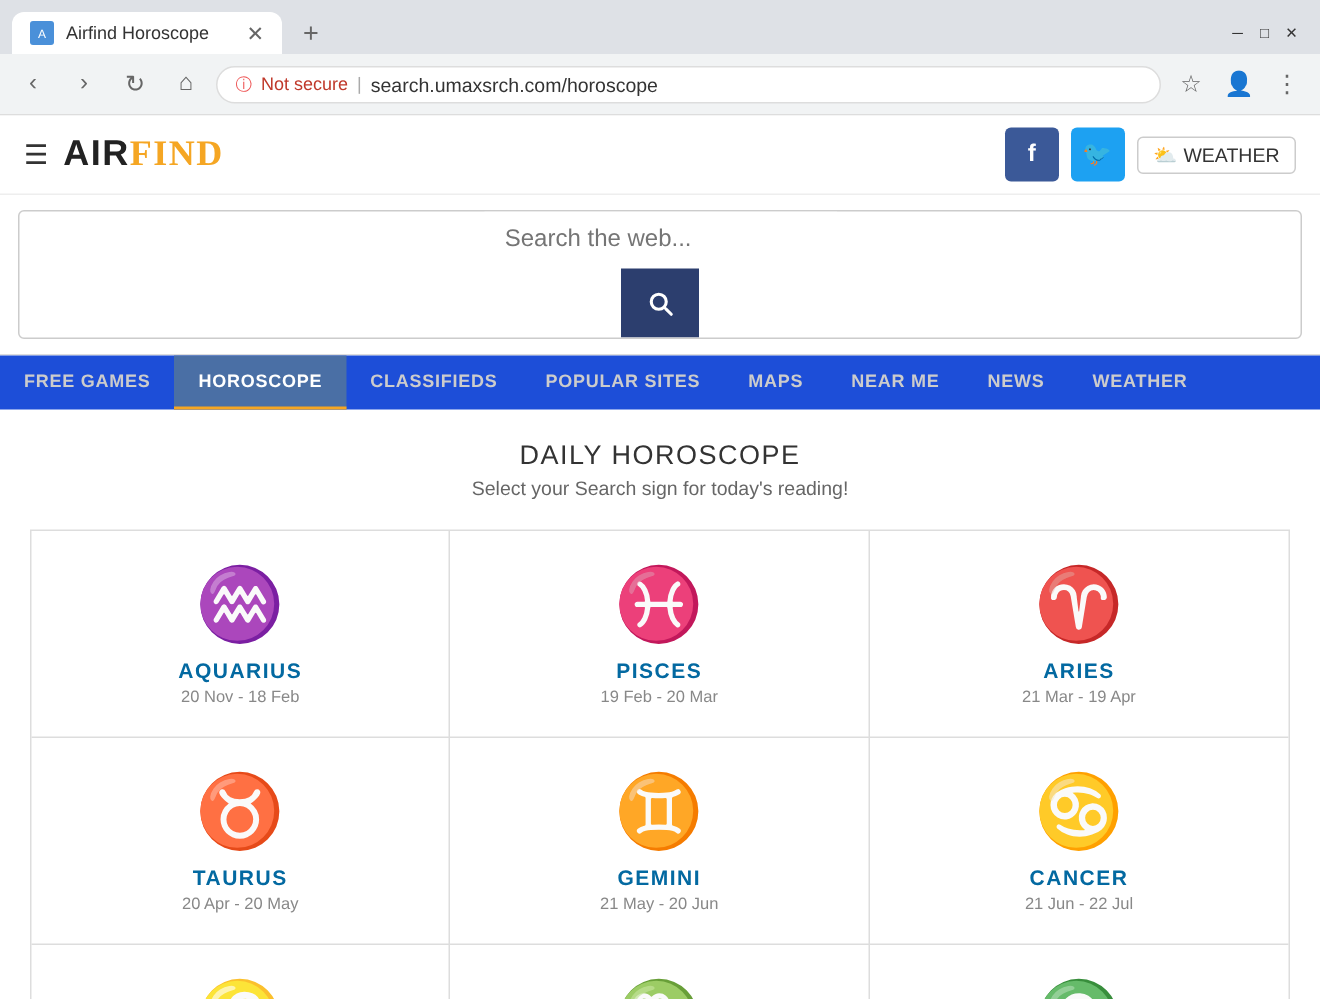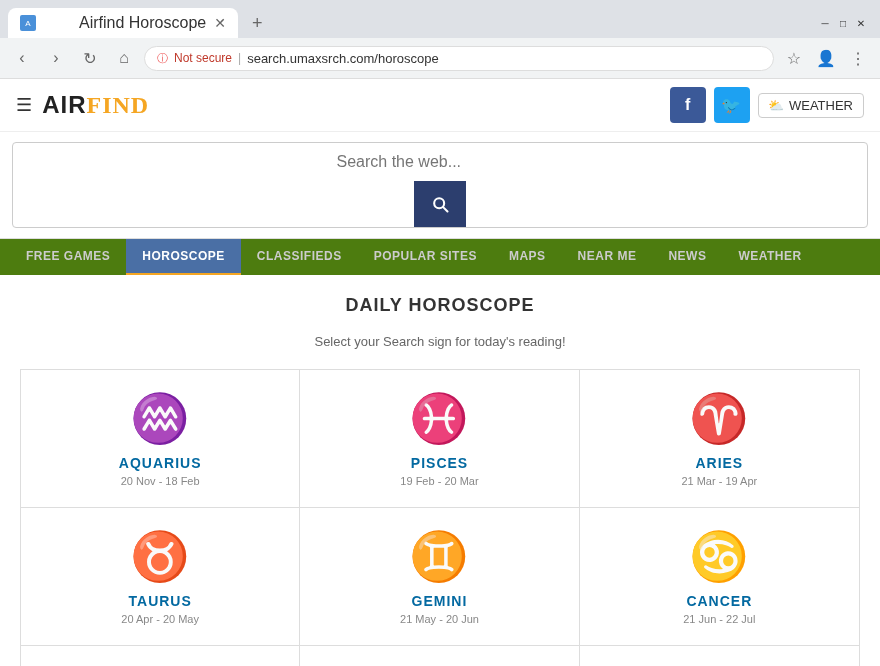--- a/index.html
+++ b/index.html
@@ -3,21 +3,21 @@
   <meta charset="utf-8">
   <style>
     * { margin: 0; padding: 0; box-sizing: border-box; }
     body { font-family: Arial, sans-serif; background: #fff; width: 880px; }
 
     
     .browser-chrome { background: #f1f3f4; border-bottom: 1px solid #ddd; }
     .tab-bar { display: flex; align-items: center; padding: 8px 8px 0; background: #dee1e6; }
     .tab { display: flex; align-items: center; background: #fff; border-radius: 8px 8px 0 0; padding: 6px 12px; font-size: 13px; color: #333; gap: 8px; min-width: 180px; }
     .tab-favicon { width: 16px; height: 16px; background: #4a90d9; border-radius: 2px; display: flex; align-items: center; justify-content: center; font-size: 8px; color: white; }
-    .tab-title { flex: 1; font-size: 16px; margin-left: 35px; }
+    .tab-title { flex: 1; font-size: 12px; }
     .tab-close { cursor: pointer; color: #666; font-size: 14px; }
     .new-tab-btn { margin-left: 8px; font-size: 18px; color: #666; cursor: pointer; padding: 2px 6px; }
     .window-controls { margin-left: auto; display: flex; gap: 4px; padding-right: 4px; }
     .win-btn { width: 14px; height: 14px; display: flex; align-items: center; justify-content: center; font-size: 10px; color: #333; cursor: pointer; }
 
     .address-bar { display: flex; align-items: center; padding: 6px 8px; gap: 6px; background: #f1f3f4; }
     .nav-btn { width: 28px; height: 28px; display: flex; align-items: center; justify-content: center; color: #666; cursor: pointer; font-size: 16px; border-radius: 50%; }
     .url-bar { flex: 1; display: flex; align-items: center; background: #fff; border: 1px solid #ddd; border-radius: 20px; padding: 4px 12px; font-size: 13px; gap: 6px; }
     .lock-icon { font-size: 11px; color: #e55; }
     .url-text { color: #333; font-size: 13px; }
@@ -37,27 +37,27 @@
     .weather-btn { display: flex; align-items: center; gap: 4px; border: 1px solid #ccc; border-radius: 4px; padding: 4px 10px; font-size: 13px; color: #333; cursor: pointer; }
 
     
     .search-section { padding: 10px 12px; border-bottom: 1px solid #ddd; }
     .search-bar { display: flex; align-items: center; border: 1px solid #ccc; border-radius: 4px; overflow: hidden; flex-direction: column; }
     .search-input { flex: 1; border: none; outline: none; font-size: 16px; padding: 10px 14px; color: #999; }
     .search-btn { background: #2c3e6e; border: none; padding: 0 16px; height: 46px; cursor: pointer; display: flex; align-items: center; justify-content: center; }
     .search-btn svg { width: 20px; height: 20px; fill: white; }
 
     
-    .nav-bar { display: flex; background: #4d7c0f; padding-left: 10px; }
+    .nav-bar { display: flex; background: #1d4ed8; }
     .nav-item { padding: 10px 16px; color: #ccc; font-size: 12px; font-weight: bold; cursor: pointer; text-transform: uppercase; letter-spacing: 0.5px; }
     .nav-item.active { background: #4a6fa5; color: #fff; border-bottom: 2px solid #f5a623; }
 
     
     .main-content { padding: 20px 20px; }
-    .horoscope-title { text-align: center; font-size: 18px; font-weight: bold; color: #333; letter-spacing: 1px; margin-bottom: 18px; }
+    .horoscope-title { text-align: center; font-size: 18px; font-weight: normal; color: #333; letter-spacing: 1px; margin-bottom: 4px; }
     .horoscope-subtitle { text-align: center; font-size: 13px; color: #666; margin-bottom: 20px; }
 
     
     .zodiac-grid { display: grid; grid-template-columns: repeat(3, 1fr); border: 1px solid #ddd; }
     .zodiac-cell { display: flex; flex-direction: column; align-items: center; justify-content: center; padding: 20px 10px; cursor: pointer; border-right: 1px solid #ddd; border-bottom: 1px solid #ddd; transition: background 0.2s; }
     .zodiac-cell:nth-child(3n) { border-right: none; }
     .zodiac-cell:nth-child(n+10) { border-bottom: none; }
     .zodiac-icon { font-size: 48px; color: #2c3e6e; margin-bottom: 8px; }
     .zodiac-name { font-size: 14px; font-weight: bold; color: #0369a1; letter-spacing: 1px; margin-bottom: 4px; }
     .zodiac-dates { font-size: 11px; color: #888; }

